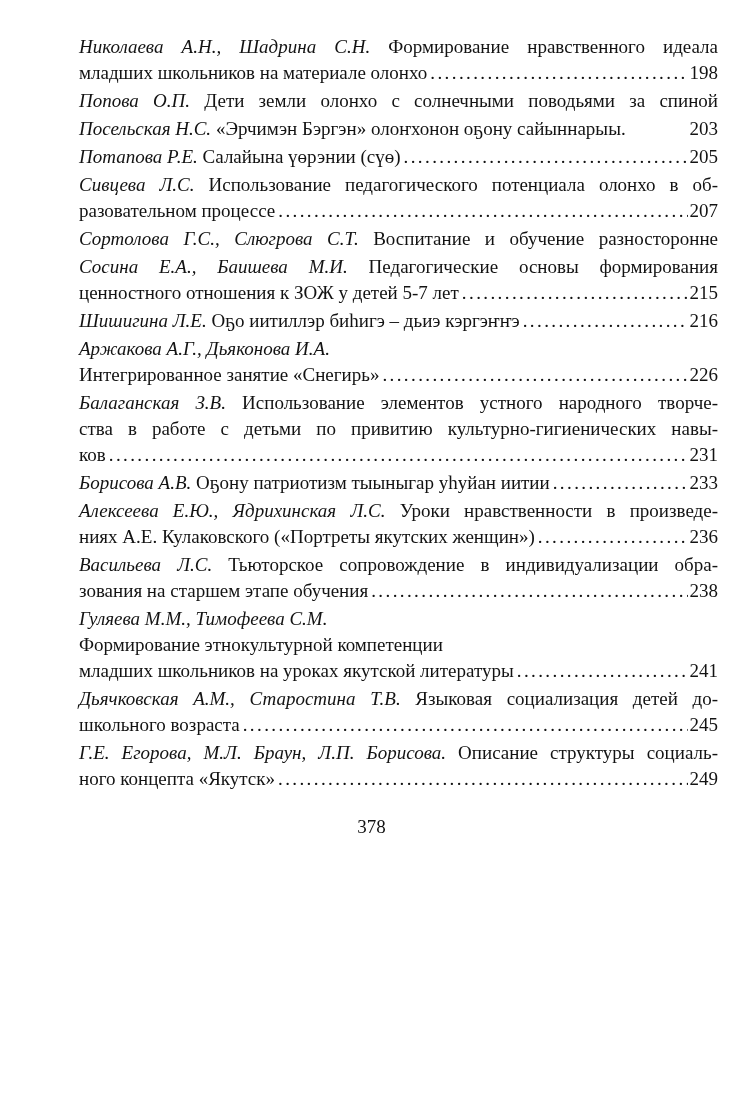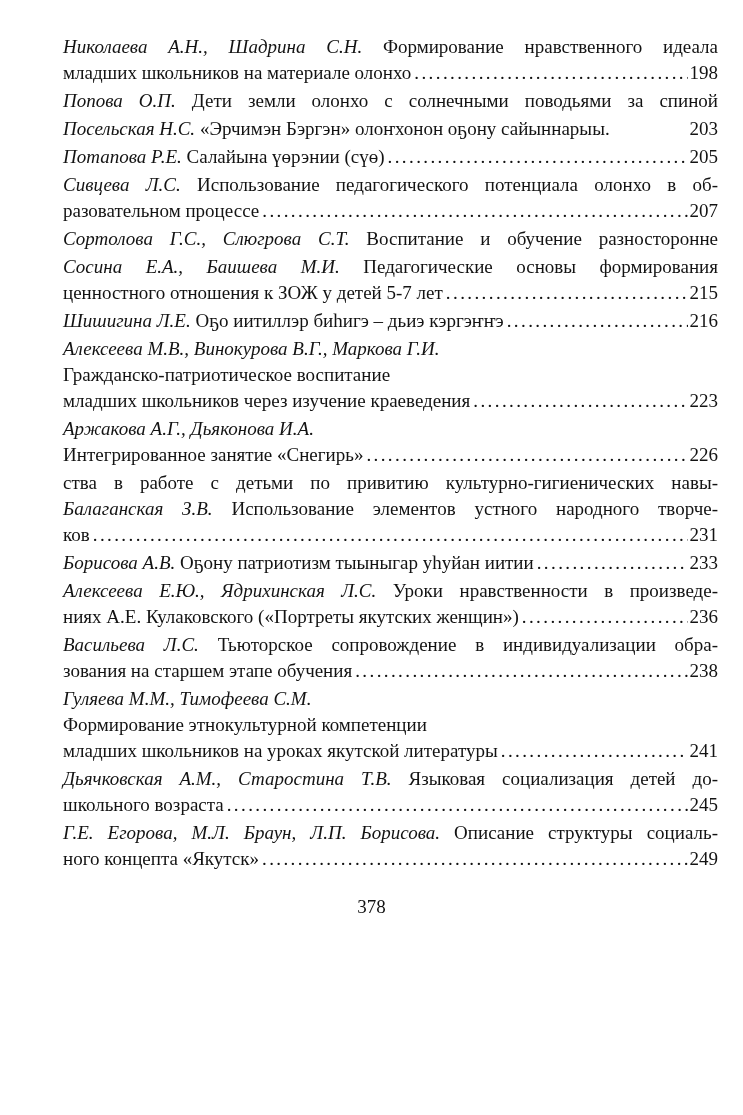--- a/index.html
+++ b/index.html
@@ -12,21 +12,21 @@
     background: #ffffff;
     color: #131313;
     font-family: "Liberation Serif", "DejaVu Serif", serif;
     font-size: 19px;
     overflow: hidden;
   }
   main.toc {
     padding: 34px 25px 0 63px;
   }
   .entry {
-    margin: 0 0 2px 0;
+    margin: 0 0 2px 16px;
   }
   .line {
     line-height: 26px;
     min-height: 26px;
   }
   .jline {
     text-align: justify;
     text-align-last: justify;
   }
   .flexline {
@@ -115,39 +115,30 @@
       </div>
     </div>
     <div class="entry">
       <div class="line flexline">
         <span class="txt"><span class="author">Шишигина Л.Е.</span> <span>Оҕо иитиллэр биһигэ – дьиэ кэргэҥҥэ</span></span>
         <span class="dots"></span>
         <span class="pg">216</span>
       </div>
     </div>
     <div class="entry">
-      <div class="line"><span class="author">Алексеева М.В., Винокурова В.Г., Маркова Г.И.</span></div>
-      <div class="line"><span>Гражданско-патриотическое воспитание</span></div>
-      <div class="line flexline">
-        <span class="txt"><span>младших школьников через изучение краеведения</span></span>
-        <span class="dots"></span>
-        <span class="pg">223</span>
-      </div>
-    </div>
-    <div class="entry">
       <div class="line"><span class="author">Аржакова А.Г., Дьяконова И.А.</span></div>
       <div class="line flexline">
         <span class="txt"><span>Интегрированное занятие «Снегирь»</span></span>
         <span class="dots"></span>
         <span class="pg">226</span>
       </div>
     </div>
     <div class="entry">
+      <div class="line jline"><span class="author">Балаганская З.В.</span> <span>Использование элементов устного народного творче-</span></div>
       <div class="line jline"><span>ства в работе с детьми по привитию культурно-гигиенических навы-</span></div>
-      <div class="line jline"><span class="author">Балаганская З.В.</span> <span>Использование элементов устного народного творче-</span></div>
       <div class="line flexline">
         <span class="txt"><span>ков</span></span>
         <span class="dots"></span>
         <span class="pg">231</span>
       </div>
     </div>
     <div class="entry">
       <div class="line flexline">
         <span class="txt"><span class="author">Борисова А.В.</span> <span>Оҕону патриотизм тыыныгар уһуйан иитии</span></span>
         <span class="dots"></span>

